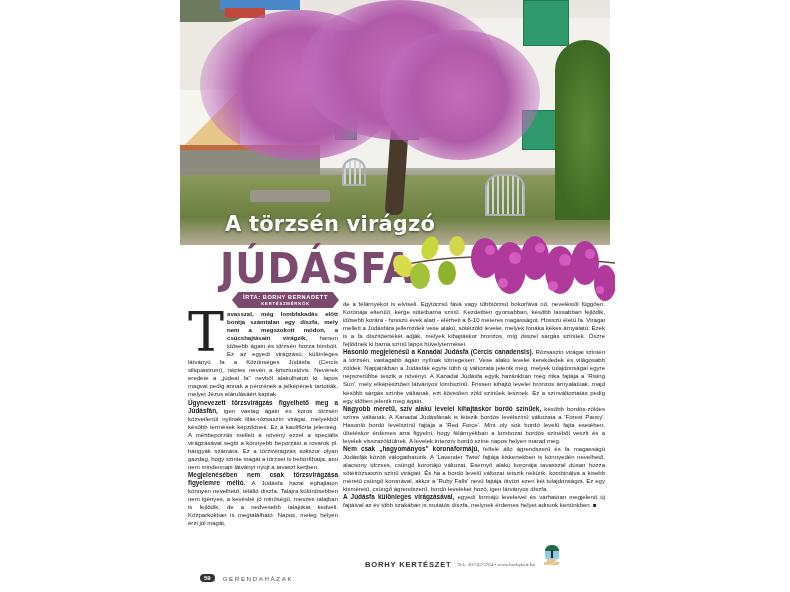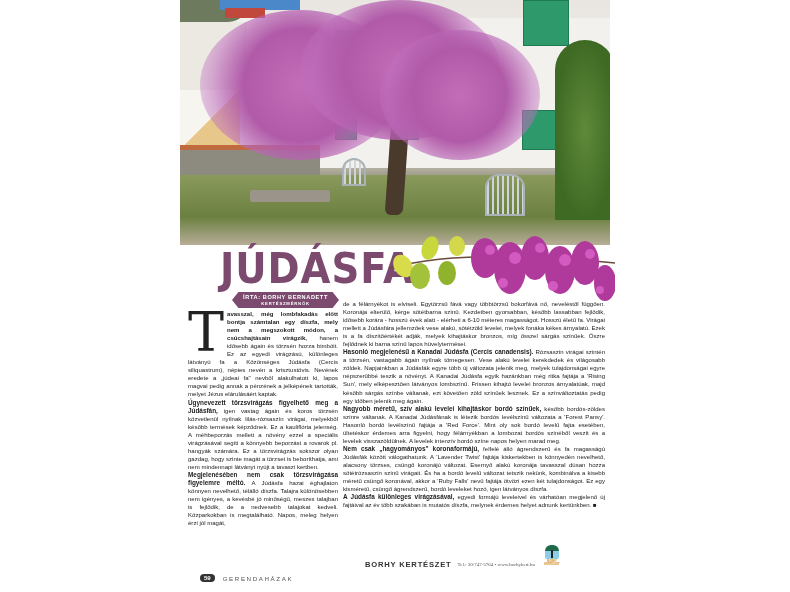--- a/index.html
+++ b/index.html
@@ -69,20 +69,21 @@
     <div class="lowwall"></div>
     <div class="ground"></div>
     <div class="gate" style="left:162px;top:158px;width:20px;height:24px;"></div>
     <div class="gate" style="left:305px;top:174px;width:36px;height:38px;"></div>
     <div class="bench"></div>
     <div class="hedge"></div>
     <div class="trunk"></div>
     <div class="canopy" style="left:20px;top:10px;width:200px;height:150px;"></div>
     <div class="canopy" style="left:120px;top:0;width:200px;height:140px;"></div>
     <div class="canopy" style="left:200px;top:30px;width:160px;height:130px;"></div>
+    <div class="hero-title">A törzsén virágzó</div>
   </div>
 
   <div class="main-title">JÚDÁSFA</div>
 
   <svg class="branch" viewBox="0 0 230 80">
     <path d="M5 40 Q80 20 230 35" stroke="#6a4a3a" stroke-width="1.5" fill="none"></path>
     <ellipse cx="18" cy="38" rx="9" ry="12" fill="#d9dc4a" transform="rotate(-30 18 38)"></ellipse>
     <ellipse cx="45" cy="20" rx="8" ry="12" fill="#c7d73c" transform="rotate(20 45 20)"></ellipse>
     <ellipse cx="35" cy="48" rx="10" ry="13" fill="#a3c23a"></ellipse>
     <ellipse cx="62" cy="45" rx="9" ry="12" fill="#8fb32c"></ellipse>

